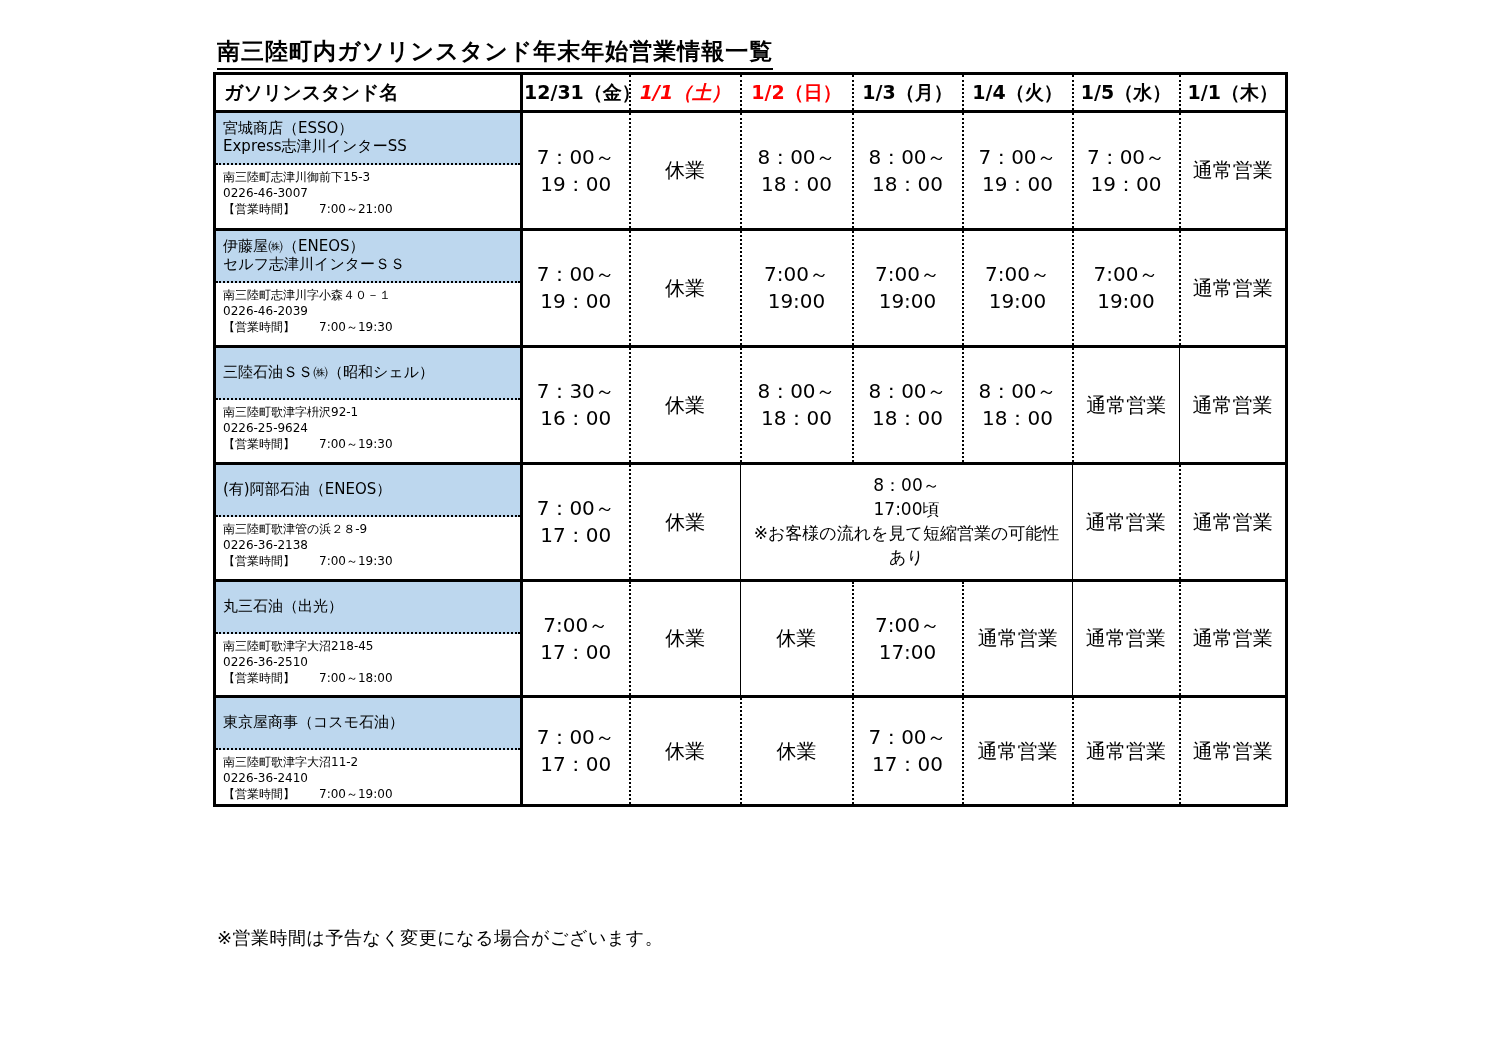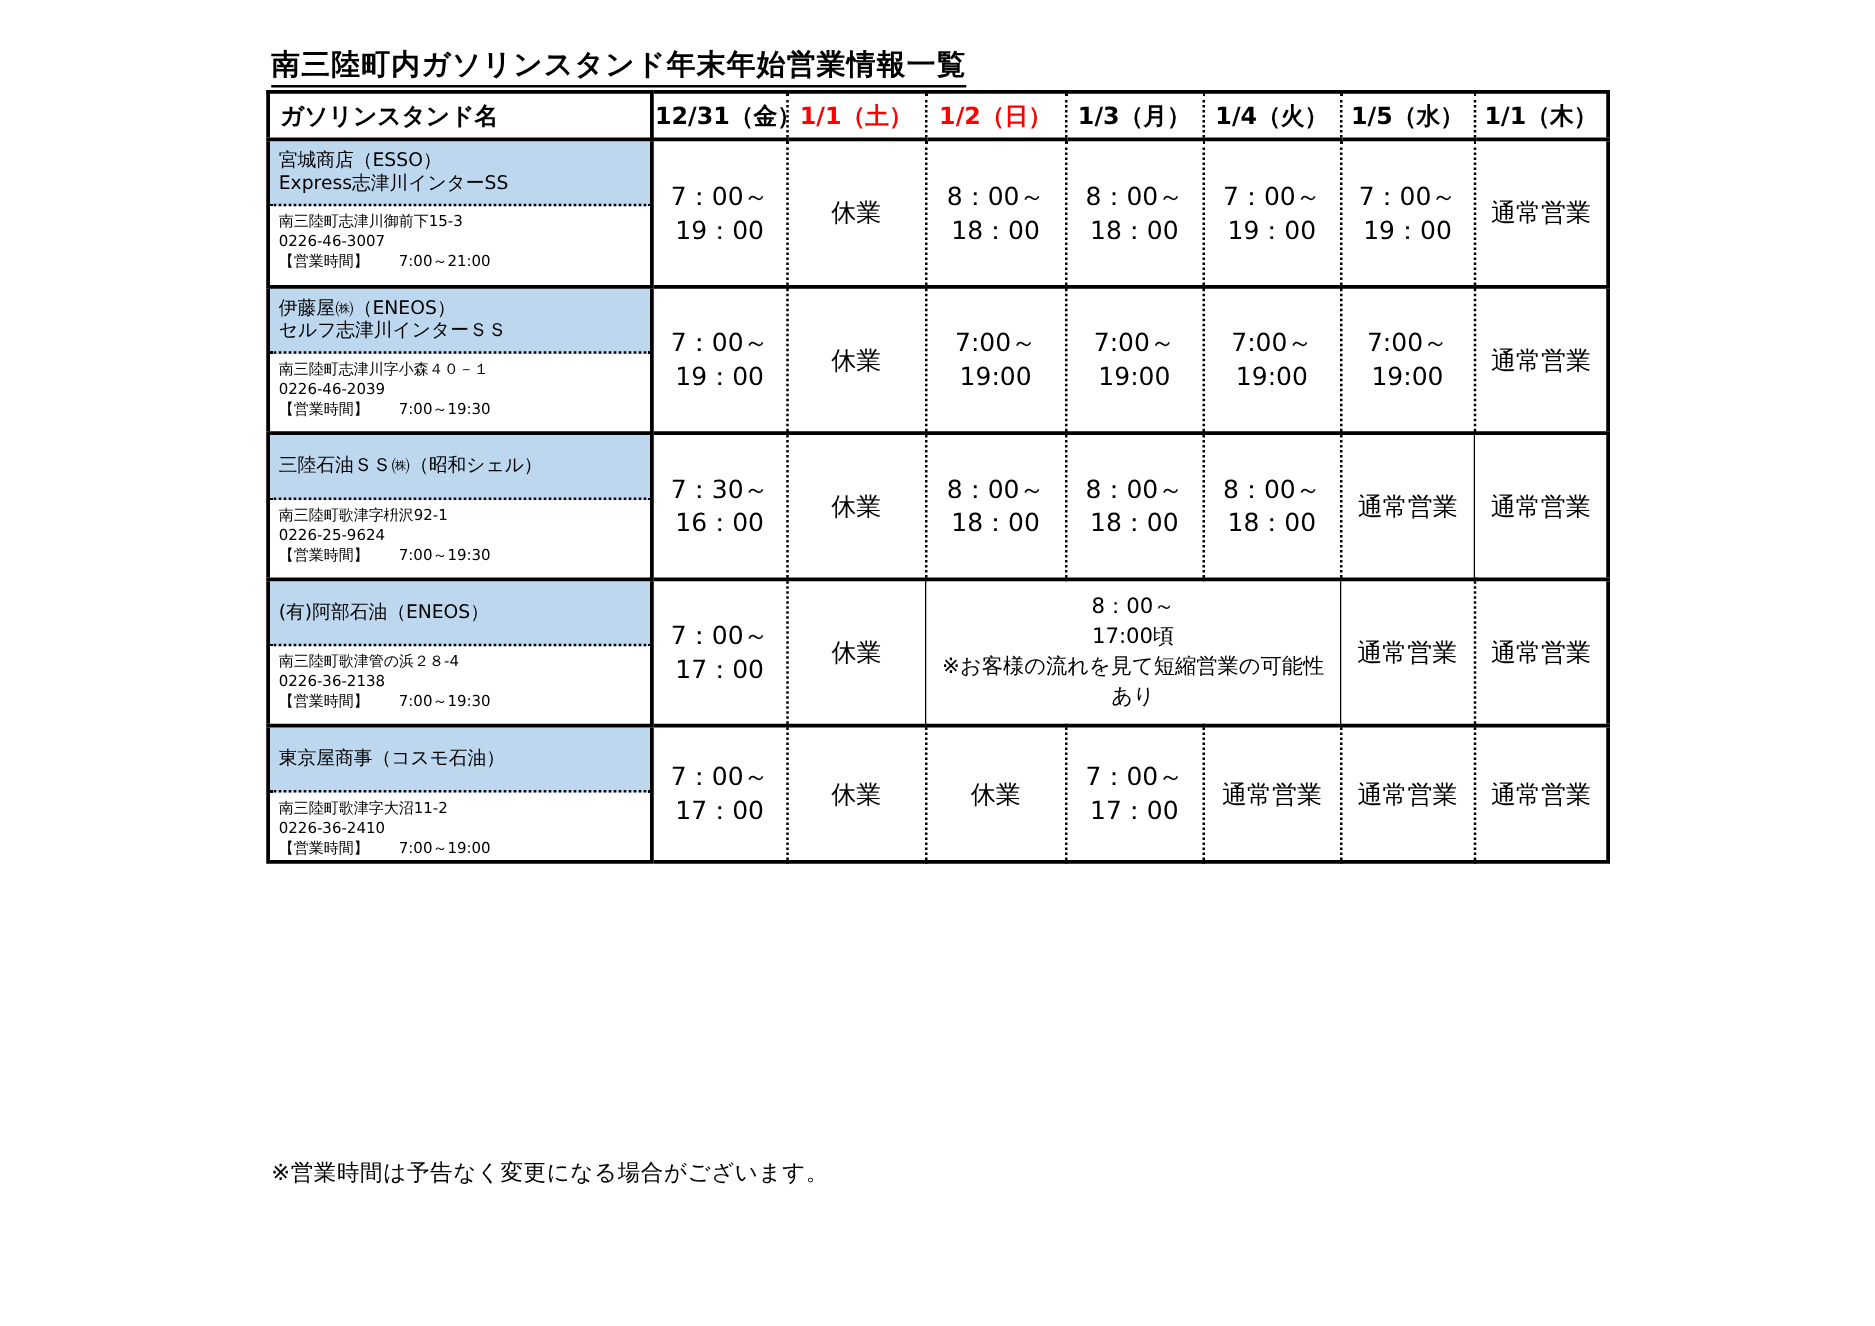--- a/index.html
+++ b/index.html
@@ -77,21 +77,21 @@
       <col style="width:112px">
       <col style="width:110px">
       <col style="width:110px">
       <col style="width:107px">
       <col style="width:107px">
     </colgroup>
     <thead>
       <tr id="header-row">
           <th class="name-h">ガソリンスタンド名</th>
           <th class="date-h">12/31（金）</th>
-          <th class="date-h" style="color: rgb(255, 0, 0);">1/1（土）</th>
+          <th class="date-h" style="color: rgb(255, 0, 0); font-style: italic;">1/1（土）</th>
           <th class="date-h" style="color: rgb(255, 0, 0);">1/2（日）</th>
           <th class="date-h">1/3（月）</th>
           <th class="date-h">1/4（火）</th>
           <th class="date-h">1/5（水）</th>
           <th class="date-h">1/1（木）</th>
         </tr>
     </thead>
     <tbody id="table-body">
         <tr style="height: 118px;">
           <td class="name-td">
@@ -144,32 +144,47 @@
           <td class="cell">8：00～
 18：00</td>
           <td class="cell">8：00～
 18：00</td>
           <td class="cell">通常営業</td>
           <td class="cell solid-left">通常営業</td>
         </tr>
         <tr style="height: 117px;">
           <td class="name-td">
             <div class="name-block" style="background: rgb(189, 215, 238);">(有)阿部石油（ENEOS）</div>
-            <div class="info-block"><div>南三陸町歌津管の浜２８-4</div><div>0226-36-2138</div><div>【営業時間】　　7:00～19:30</div></div>
+            <div class="info-block"><div>南三陸町歌津管の浜２８-9</div><div>0226-36-2138</div><div>【営業時間】　　7:00～19:30</div></div>
           </td>
           <td class="cell">7：00～
 17：00</td>
           <td class="cell">休業</td>
           <td class="cell solid-left note" colspan="3">8：00～
 17:00頃
 ※お客様の流れを見て短縮営業の可能性
 あり</td>
           <td class="cell solid-left">通常営業</td>
           <td class="cell">通常営業</td>
         </tr>
+        <tr style="height: 116px;">
+          <td class="name-td">
+            <div class="name-block" style="background: rgb(189, 215, 238);">丸三石油（出光）</div>
+            <div class="info-block"><div>南三陸町歌津字大沼218-45</div><div>0226-36-2510</div><div>【営業時間】　　7:00～18:00</div></div>
+          </td>
+          <td class="cell">7:00～
+17：00</td>
+          <td class="cell">休業</td>
+          <td class="cell solid-left">休業</td>
+          <td class="cell">7:00～
+17:00</td>
+          <td class="cell">通常営業</td>
+          <td class="cell solid-left">通常営業</td>
+          <td class="cell">通常営業</td>
+        </tr>
         <tr style="height: 105px;">
           <td class="name-td">
             <div class="name-block" style="background: rgb(189, 215, 238);">東京屋商事（コスモ石油）</div>
             <div class="info-block"><div>南三陸町歌津字大沼11-2</div><div>0226-36-2410</div><div>【営業時間】　　7:00～19:00</div></div>
           </td>
           <td class="cell">7：00～
 17：00</td>
           <td class="cell">休業</td>
           <td class="cell">休業</td>
           <td class="cell">7：00～

